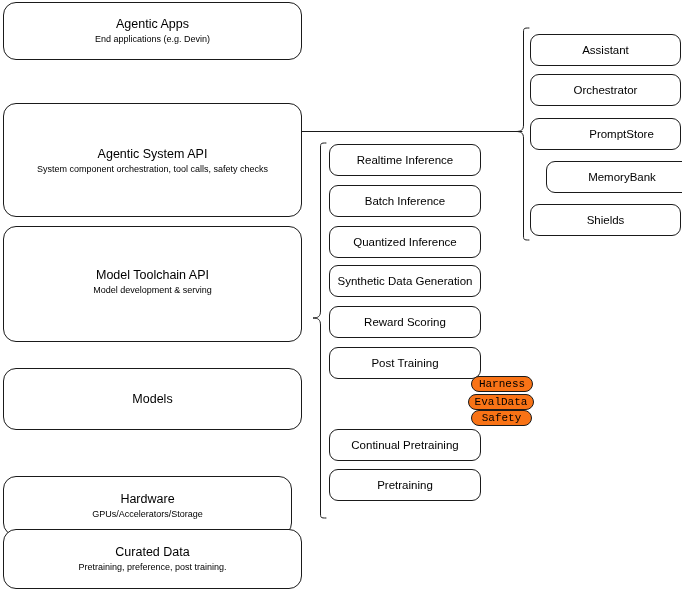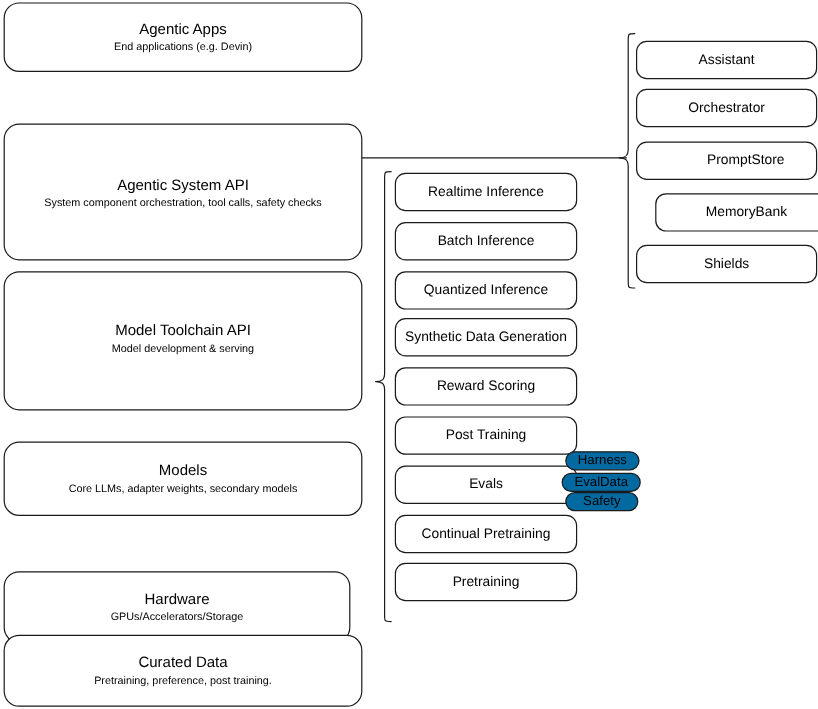--- a/index.html
+++ b/index.html
@@ -70,28 +70,29 @@
     line-height: 14px;
     white-space: nowrap;
   }
 
   
   .badge {
     position: absolute;
     box-sizing: border-box;
     border: 1px solid #1a1a1a;
     border-radius: 999px;
-    background: #0369a1;
+    background: #f97316;
     display: flex;
     align-items: center;
     justify-content: center;
     font-size: 11px;
     line-height: 12px;
     white-space: nowrap;
     z-index: 5;
+    font-family: Liberation Mono, monospace;
   }
 
   
   #lines {
     position: absolute;
     left: 0; top: 0;
     width: 682px;
     height: 591px;
     pointer-events: none;
     z-index: 2;
@@ -147,21 +148,20 @@
   <div class="box stack-box tall" style="left:3px; top:226px; width:299px; height:116px; padding-top:40px;">
     <div class="labelwrap">
       <div class="title">Model Toolchain API</div>
       <div class="subtitle">Model development &amp; serving</div>
     </div>
   </div>
 
   <div class="box stack-box" style="left:3px; top:368px; width:299px; height:62px;">
     <div class="labelwrap">
       <div class="title">Models</div>
-      <div class="subtitle">Core LLMs, adapter weights, secondary models</div>
     </div>
   </div>
 
   <div class="box stack-box" style="left:3px; top:476px; width:289px; height:60px;">
     <div class="labelwrap">
       <div class="title">Hardware</div>
       <div class="subtitle">GPUs/Accelerators/Storage</div>
     </div>
   </div>
 
@@ -189,23 +189,20 @@
   </div>
 
   <div class="box pill" style="left:329px; top:306px; width:152px; height:32px;">
     <div class="title">Reward Scoring</div>
   </div>
 
   <div class="box pill" style="left:329px; top:347px; width:152px; height:32px;">
     <div class="title">Post Training</div>
   </div>
 
-  <div class="box pill" style="left:329px; top:388px; width:152px; height:32px;">
-    <div class="title">Evals</div>
-  </div>
 
   <div class="box pill" style="left:329px; top:429px; width:152px; height:32px;">
     <div class="title">Continual Pretraining</div>
   </div>
 
   <div class="box pill" style="left:329px; top:469px; width:152px; height:32px;">
     <div class="title">Pretraining</div>
   </div>
 
   <div class="badge" style="left:471px; top:376px; width:62px; height:16px;">

